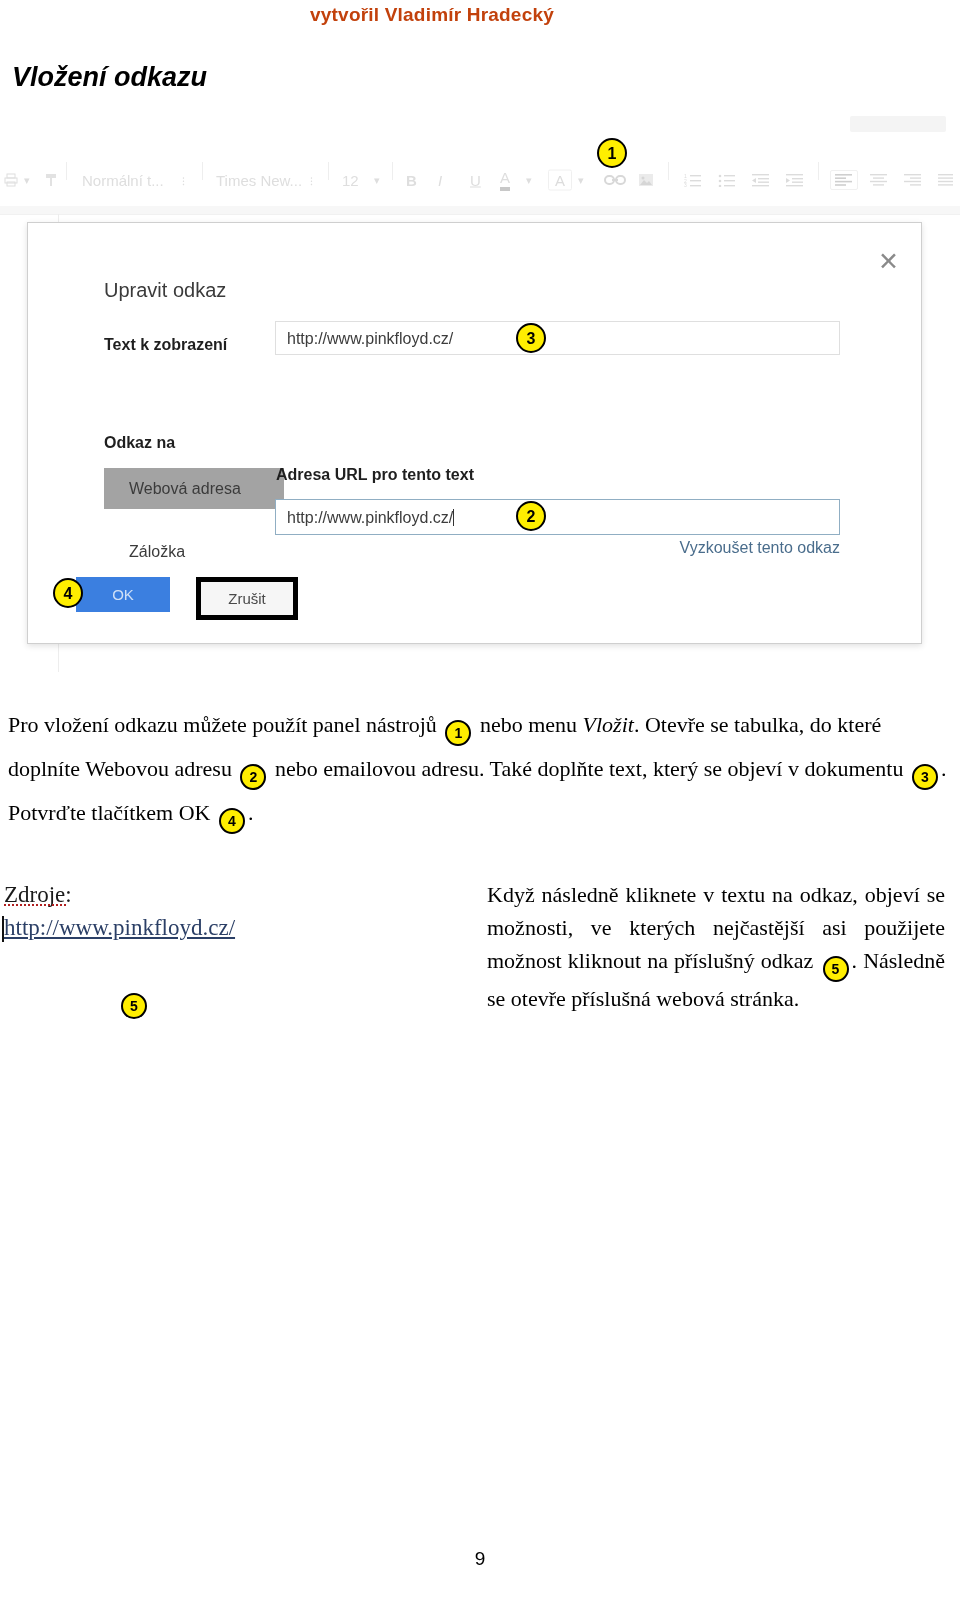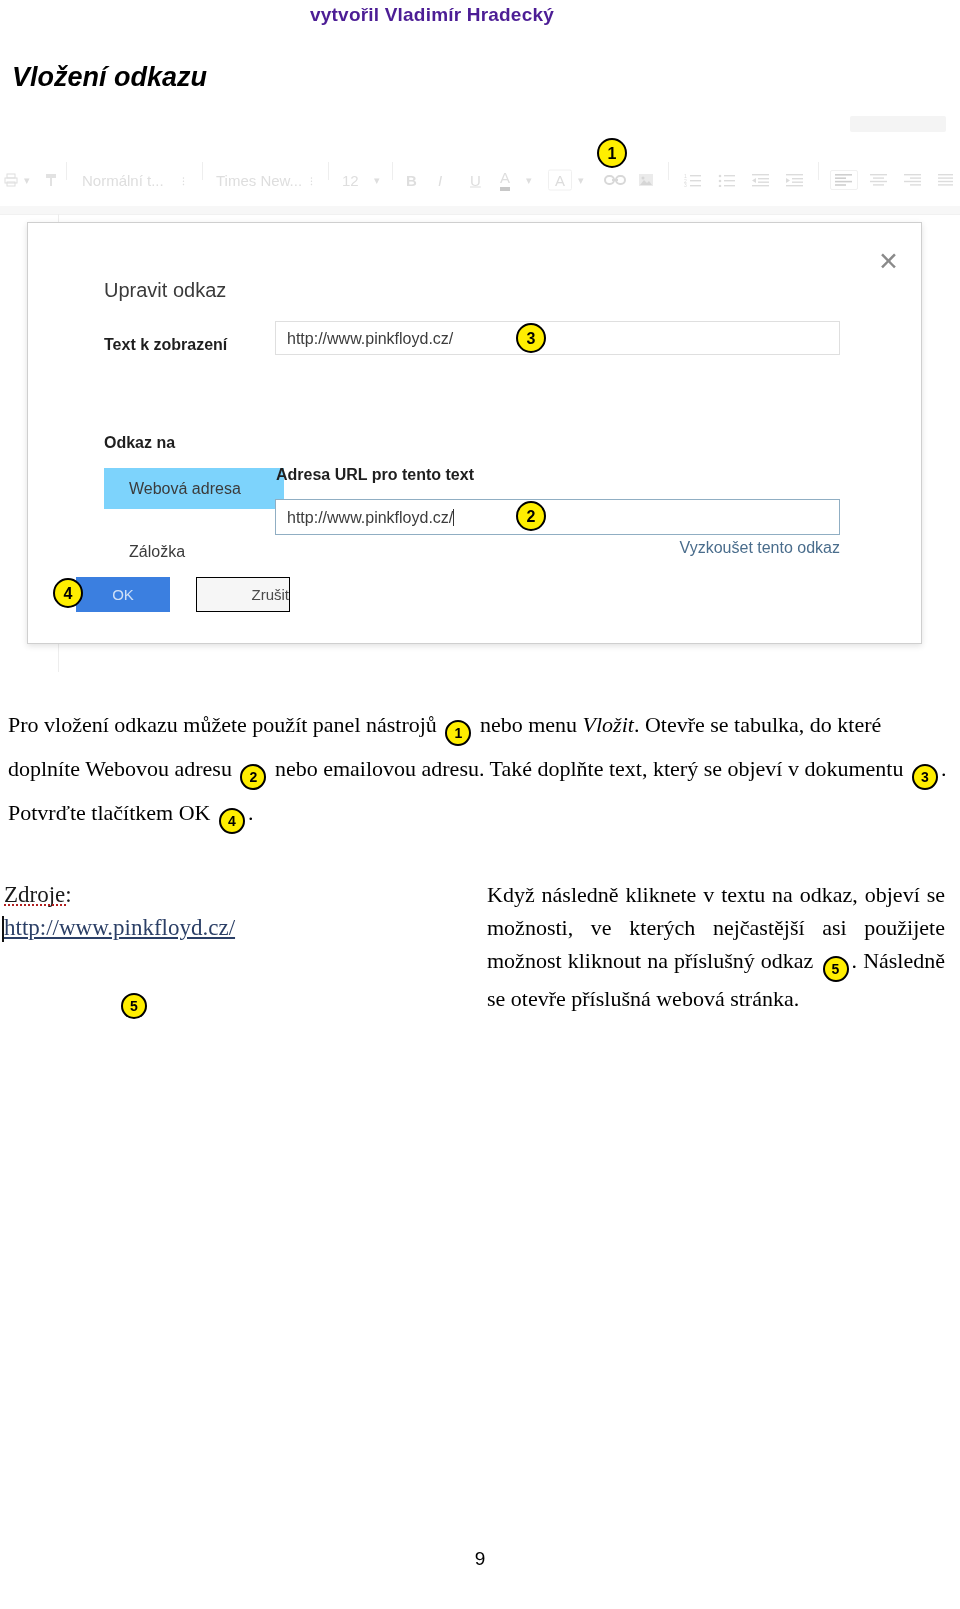--- a/index.html
+++ b/index.html
@@ -11,21 +11,21 @@
     overflow:hidden;
   }
 
   
   .page-header{
     position:absolute; top:4px; left:0; width:864px;
     text-align:center;
     font-family:"Liberation Sans", sans-serif;
     font-weight:bold;
     font-size:19px;
-    color:#4c1d95;
+    color:#c2410c;
     letter-spacing:.2px;
   }
 
   
   .section-title{
     position:absolute; top:62px; left:12px;
     font-family:"Liberation Sans", sans-serif;
     font-style:italic; font-weight:bold;
     font-size:27px; color:#000;
   }
@@ -109,21 +109,21 @@
   .dlg-label-linkto{
     position:absolute; left:76px; top:211px;
     font-size:16px; font-weight:bold; color:#1f1f1f;
   }
   .radio-list{ position:absolute; left:76px; top:245px; width:180px; }
   .radio-item{
     font-size:16px; color:#3b3b3b;
     height:41px; line-height:41px; padding-left:25px;
     box-sizing:border-box;
   }
-  .radio-item.selected{ background:#7dd3fc; }
+  .radio-item.selected{ background:#a3a3a3; }
   .radio-item.sp2{ margin-top:10px; }
   .radio-item.sp3{ margin-top:22px; }
 
   .url-caption{
     position:absolute; left:248px; top:243px;
     font-size:16px; font-weight:bold; color:#1f1f1f;
   }
   .input-url{
     position:absolute; left:247px; top:276px; width:565px; height:36px;
     border:1px solid #90aec3; background:#fff;
@@ -142,22 +142,22 @@
   }
   .btn-ok{
     position:absolute; left:48px; top:354px; width:92px; height:33px;
     background:#3b7fe0; color:#cfe0f7;
     font-size:15px; text-align:center; line-height:33px;
     border:1px solid #3b7fe0;
   }
   .btn-cancel{
     position:absolute; left:168px; top:354px; width:92px; height:33px;
     background:#f6f6f6; color:#4a4a4a;
-    font-size:15px; text-align:right; line-height:33px;
-    border:1px solid #000000;
+    font-size:15px; text-align:center; line-height:33px;
+    border:5px solid #000000;
   }
 
   
   .marker{
     position:absolute;
     width:30px; height:30px; border-radius:50%;
     background:#ffee00; border:2px solid #000;
     color:#000; font-weight:bold; font-size:16px;
     font-family:"Liberation Sans", sans-serif;
     text-align:center; line-height:28px;

